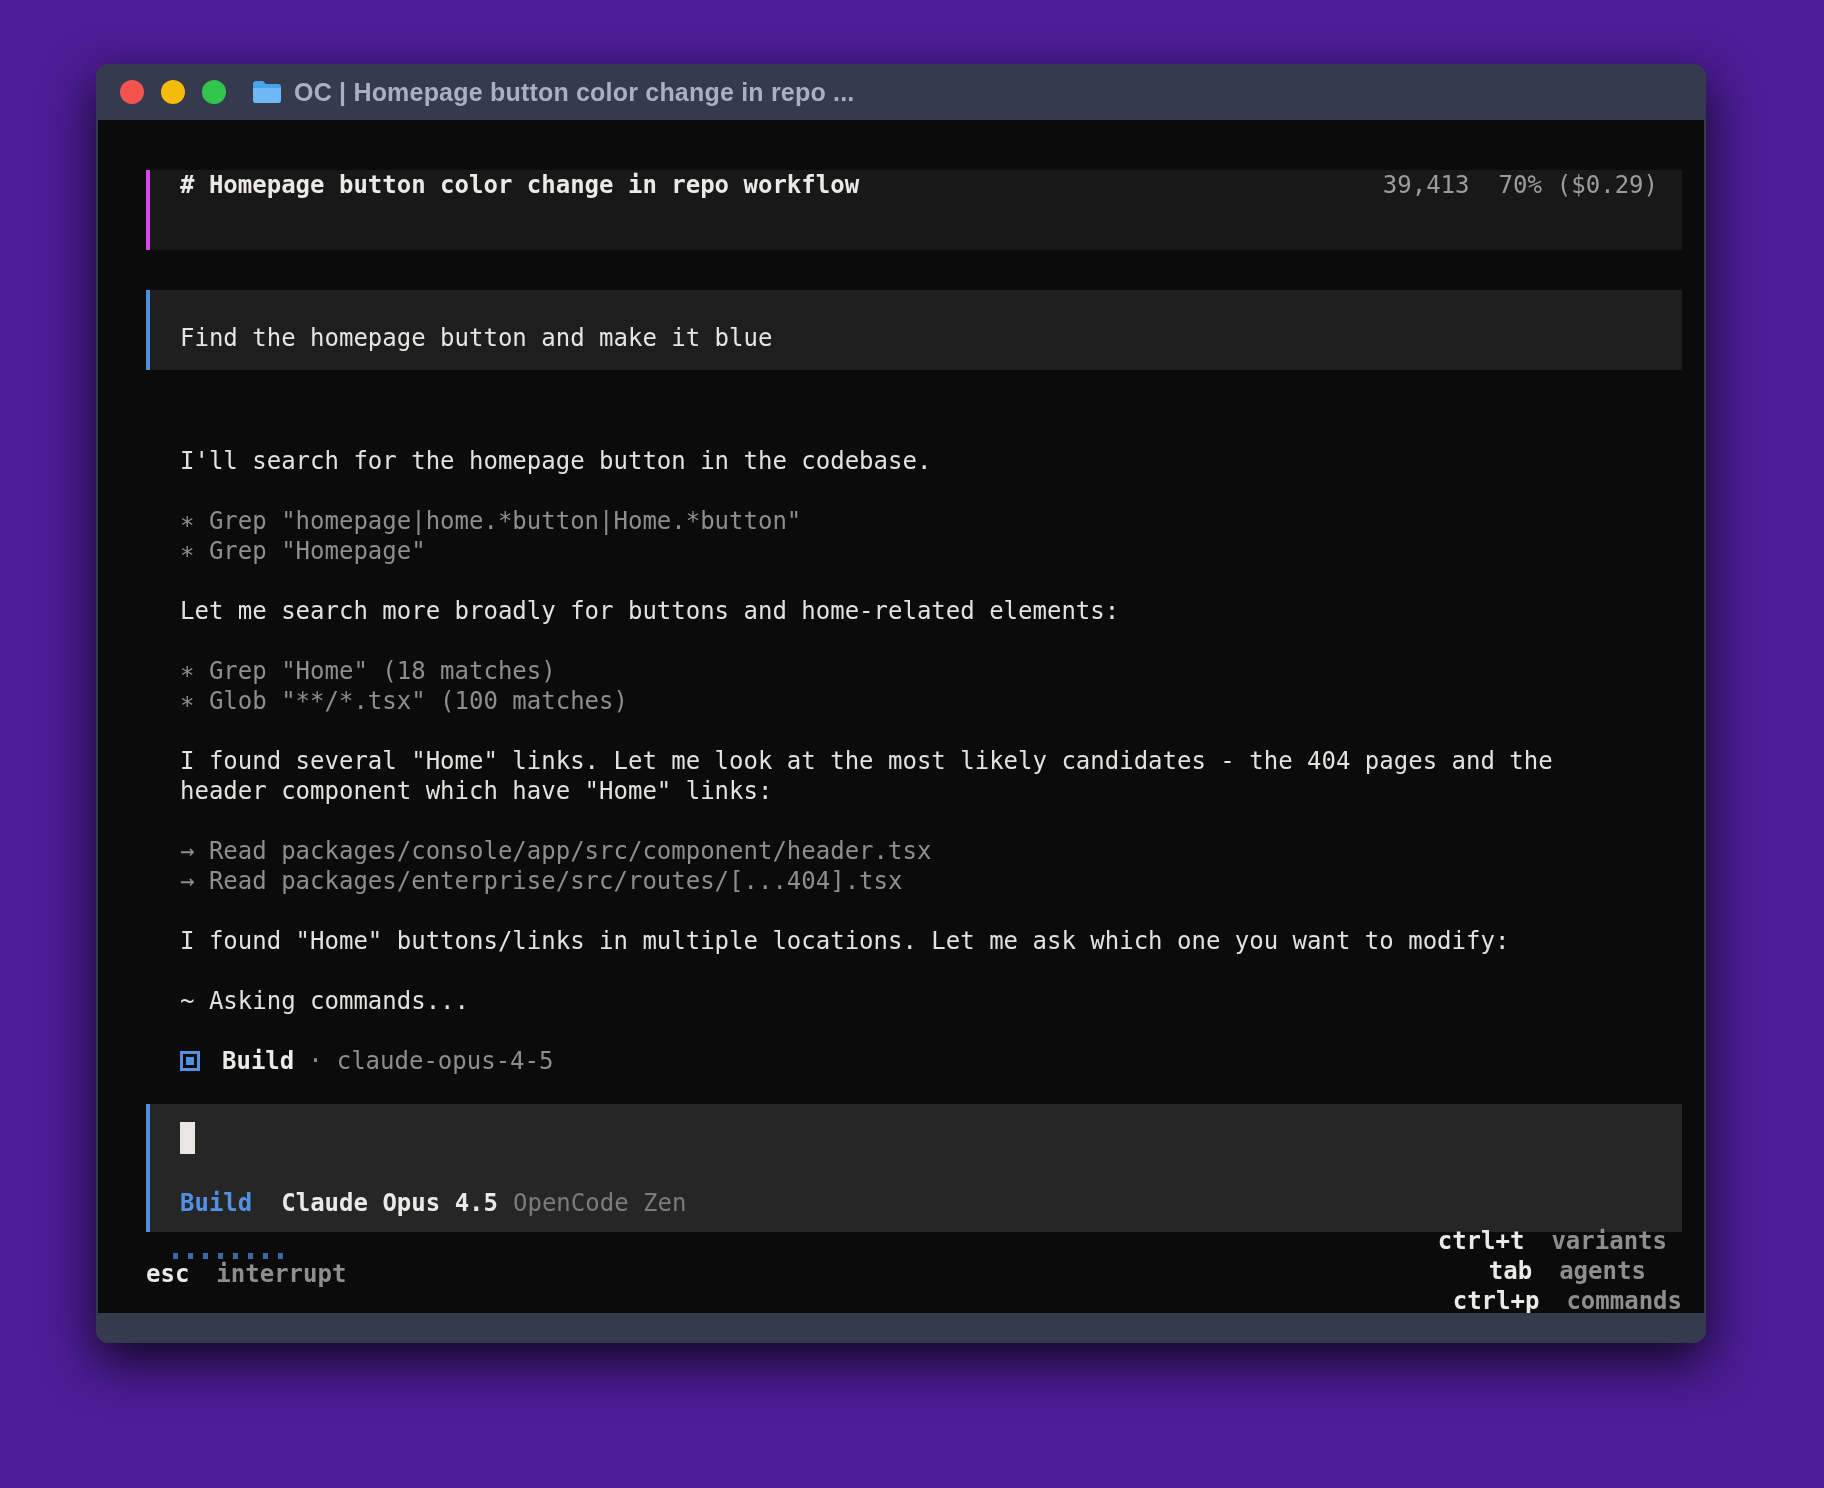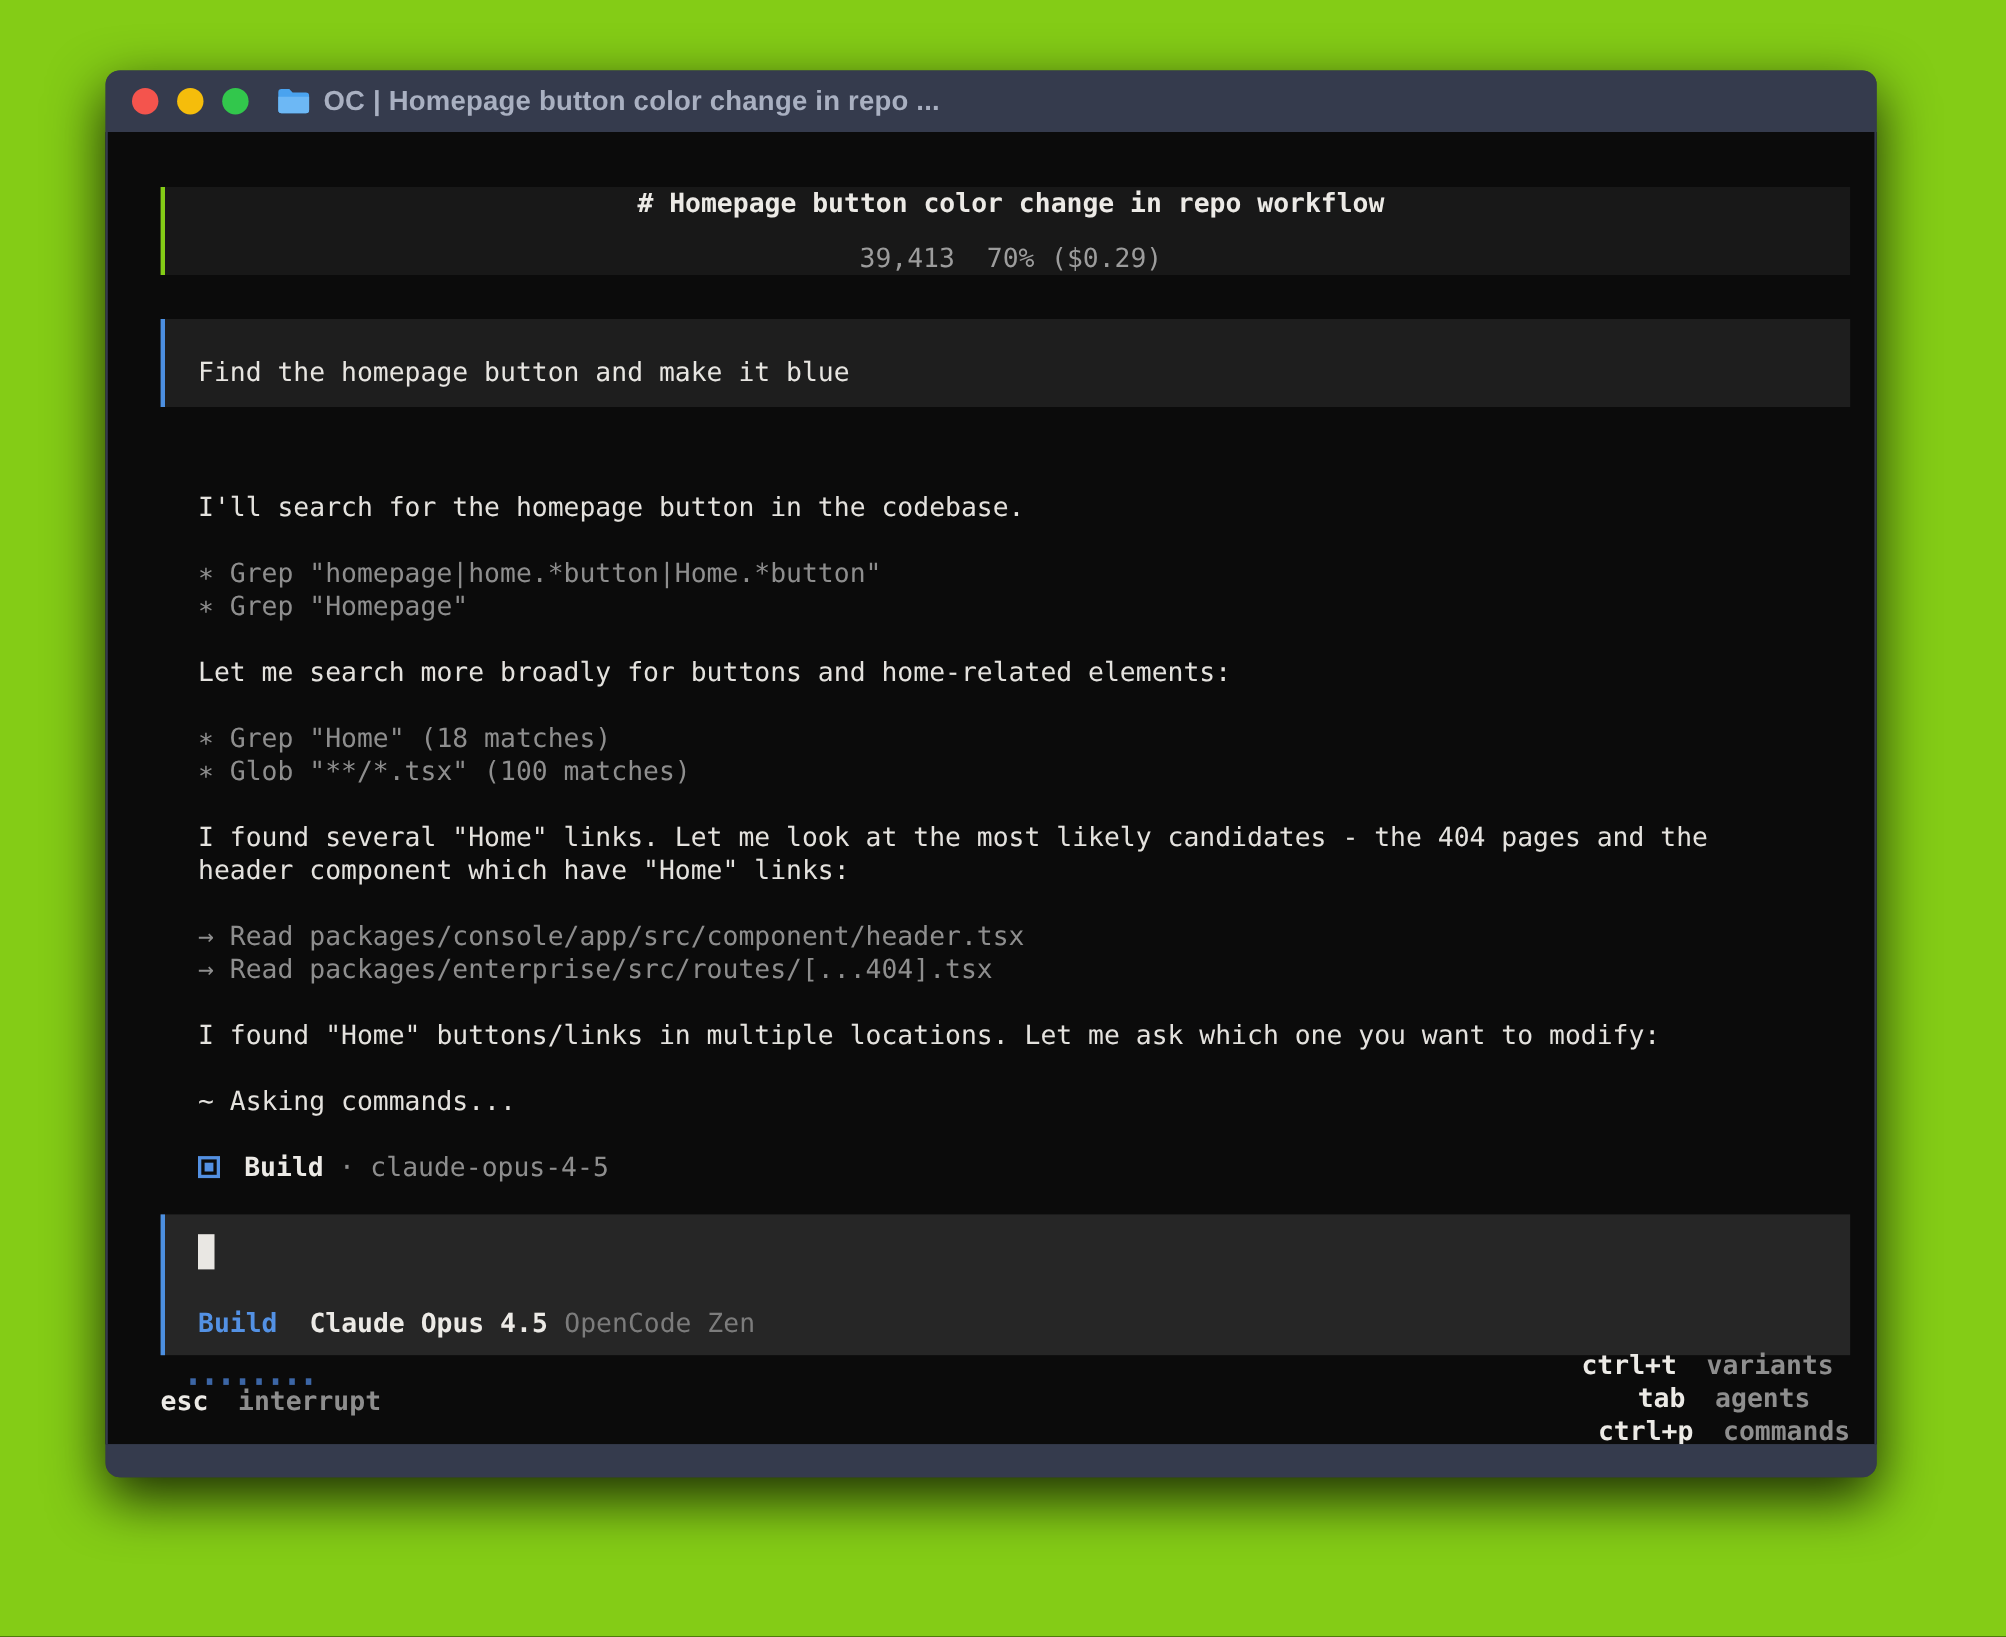--- a/index.html
+++ b/index.html
@@ -1,17 +1,17 @@
 <!DOCTYPE html>
 <html><head>
 <meta charset="utf-8">
 <style>
   * { margin: 0; padding: 0; box-sizing: border-box; }
   html, body { width: 1824px; height: 1488px; background: #000; overflow: hidden; }
-  .stage { position: relative; width: 1824px; height: 1488px; background: #84cc16;
+  .stage { position: relative; width: 1824px; height: 1488px; background: #4c1d95;
            font-family: "DejaVu Sans Mono", monospace; }
 
   
   .window { position: absolute; left: 96px; top: 64px; width: 1610px; height: 1279px;
             border-radius: 13px; background: #353b4d; box-shadow: 0 18px 50px rgba(0,0,0,.8);
             display: flex; flex-direction: column; }
   .titlebar { height: 56px; flex: 0 0 56px; border-radius: 13px 13px 0 0; background: #353b4d;
               display: flex; align-items: center; padding: 0 24px; }
   .lights { display: flex; align-items: center; gap: 17px; }
   .light { width: 24px; height: 24px; border-radius: 50%; }
@@ -23,23 +23,23 @@
   .window-title { font-family: "Liberation Sans", sans-serif; font-weight: bold;
                   font-size: 25px; color: #a9b0c1; letter-spacing: .2px; }
 
   .term-body { flex: 1 1 auto; background: #0b0b0b; border-left: 2px solid #353b4d;
                border-right: 2px solid #353b4d; padding: 50px 22px 0 48px;
                display: flex; flex-direction: column; overflow: hidden;
                font-size: 24px; line-height: 30px; color: #e4e2de; }
   .bottombar { height: 30px; flex: 0 0 30px; background: #353b4d; border-radius: 0 0 13px 13px; }
 
   
-  .session-header { height: 80px; background: #181818; border-left: 4px solid #84cc16;
-                    display: flex; align-items: center; justify-content: space-between;
-                    padding: 0 24px 0 30px; flex-direction: column; }
+  .session-header { height: 80px; background: #181818; border-left: 4px solid #d946ef;
+                    display: flex; justify-content: space-between;
+                    padding: 0 24px 0 30px; }
   .session-title { font-weight: bold; color: #eceae6; white-space: pre; }
   .session-stats { color: #9c9c9c; white-space: pre; }
   .session-stats span { margin-left: 0; }
   .stat-gap { display: inline-block; width: 29px; }
   .stat-gap-sm { display: inline-block; width: 15px; }
 
   .user-msg { height: 80px; margin-top: 40px; background: #1e1e1e; border-left: 4px solid #4c8fe0;
               display: flex; align-items: center; padding: 16px 24px 0 30px; color: #e7e5e1; }
 
   .transcript { margin-top: 76px; padding-left: 34px; }

